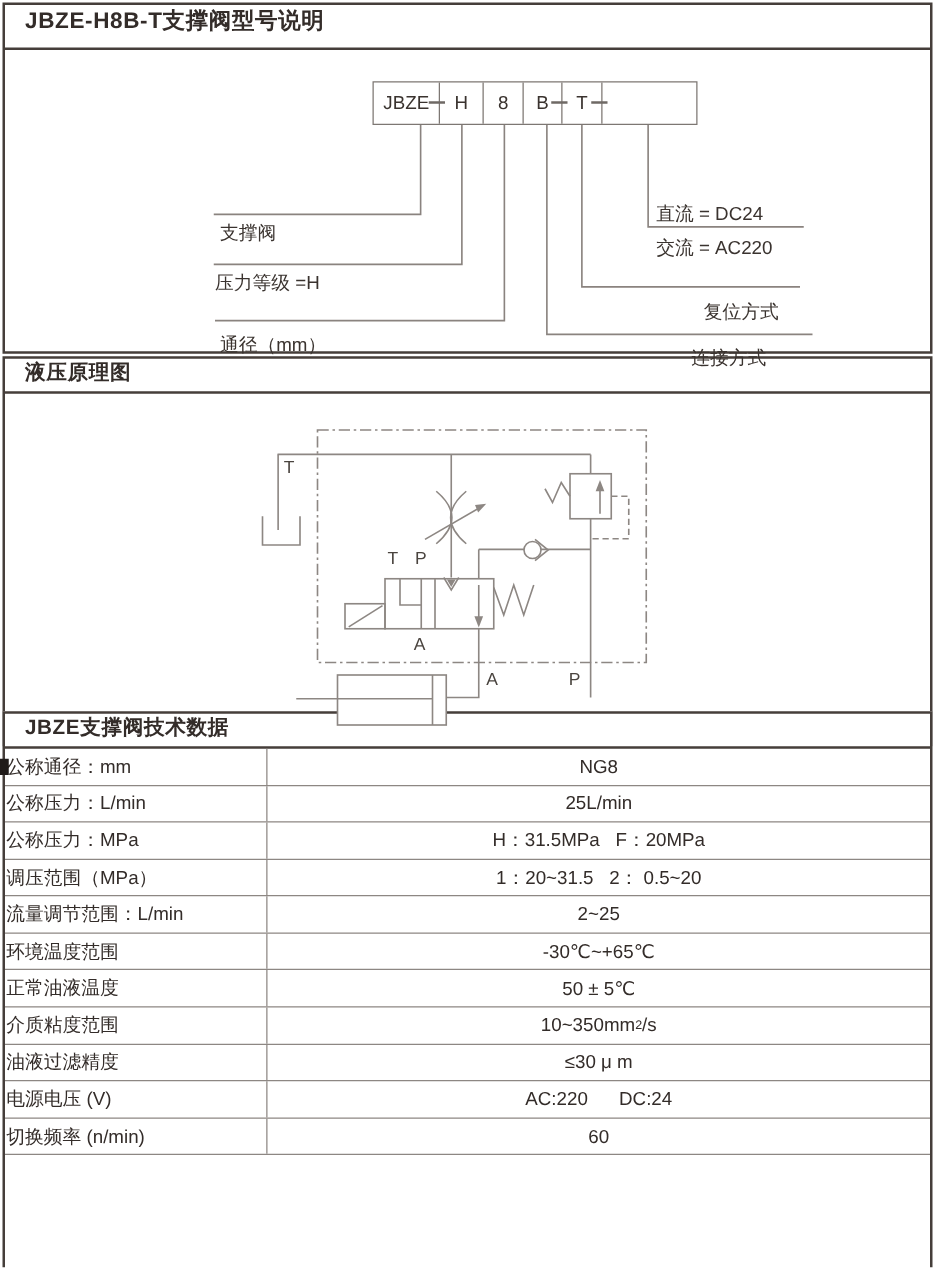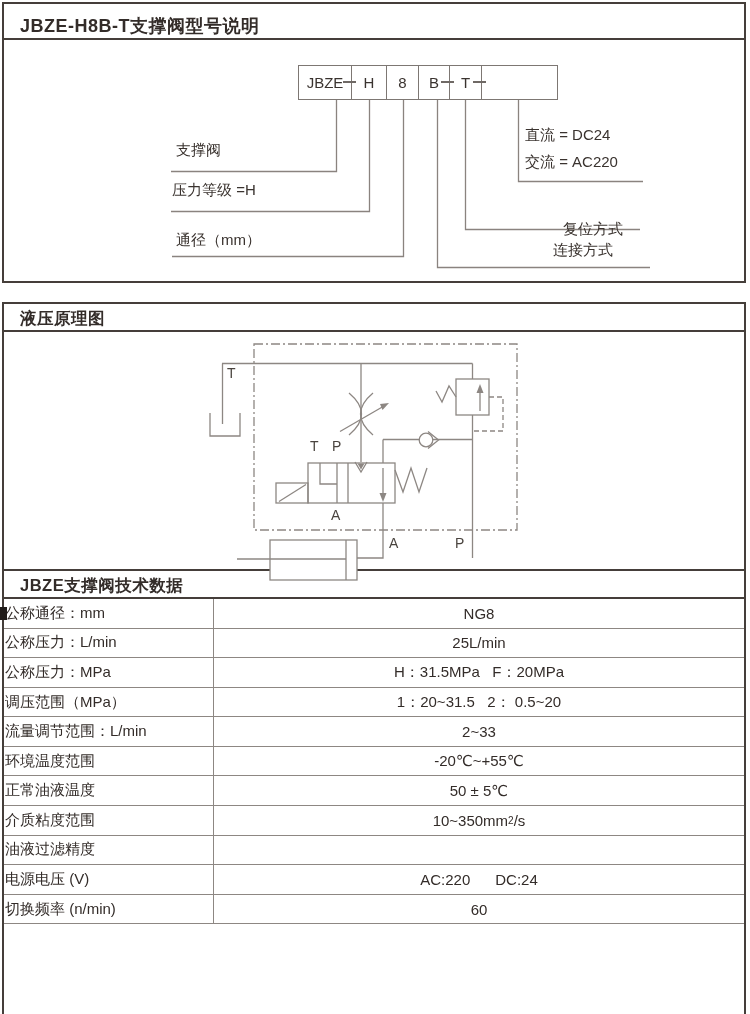--- a/index.html
+++ b/index.html
@@ -1,35 +1,35 @@
 <!DOCTYPE html>
 <html><head>
 <meta charset="utf-8">
 <style>
   html,body{margin:0;padding:0;background:#fff;}
   .page{position:relative;width:750px;height:1014px;background:#fff;overflow:hidden;
         font-family:"Liberation Sans","DejaVu Sans",sans-serif;color:#332c29;}
   .sec{position:absolute;left:2px;width:744px;border:2px solid #453e3a;background:#fff;box-sizing:border-box;}
-  .sec-head{display:flex;align-items:flex-end;border-bottom:2px solid #453e3a;font-weight:bold;padding-left:16px;box-sizing:border-box;letter-spacing:.5px;}
+  .sec-head{display:flex;align-items:flex-start;border-bottom:2px solid #453e3a;font-weight:bold;padding-left:16px;box-sizing:border-box;letter-spacing:.5px;}
   .sec1{top:2px;height:281px;}
   .sec1 .sec-head{height:36px;font-size:18px;}
-  .sec2{top:302px;height:312px;}
+  .sec2{top:285px;height:312px;}
   .sec2 .sec-head{height:28px;font-size:16.5px;}
   .sec3{top:569px;height:502px;}
   .sec3 .sec-head{height:28px;font-size:16.5px;}
   .marker{position:absolute;left:0;top:607px;width:7px;height:13px;background:#201b19;}
   
   .model-box{position:absolute;left:298px;top:65px;width:260px;height:35px;border:1.5px solid #7d7773;
              display:flex;box-sizing:border-box;background:#fff;}
   .model-cell{display:flex;align-items:center;justify-content:center;font-size:15px;color:#3a332f;
               border-left:1.5px solid #7d7773;box-sizing:border-box;}
   .model-cell:first-child{border-left:none;}
   .dash{position:absolute;height:2px;width:13px;background:#6f6965;top:81px;}
   
-  .lbl{position:absolute;font-size:15px;color:#3a332f;white-space:pre;}
+  .lbl{position:absolute;font-size:15px;color:#3a332f;white-space:pre;margin-top:36px;}
   .slbl{position:absolute;font-size:14px;color:#4a443f;}
   
   .overlay{position:absolute;left:0;top:0;pointer-events:none;}
   
   .tbl{position:absolute;left:0;top:28px;right:0;}
   .trow{display:flex;height:29.58px;border-bottom:1px solid #8d8783;box-sizing:border-box;}
   .tlabel{width:210px;border-right:1px solid #8d8783;display:flex;align-items:center;
           padding-left:1px;font-size:15px;box-sizing:border-box;white-space:pre;}
   .tvalue{flex:1;display:flex;align-items:center;justify-content:center;font-size:15px;white-space:pre;}
   sup{font-size:10px;}
@@ -67,36 +67,37 @@
       <div class="trow">
         <div class="tlabel">公称压力：MPa</div>
         <div class="tvalue">H：31.5MPa   F：20MPa</div>
       </div>
       <div class="trow">
         <div class="tlabel">调压范围（MPa）</div>
         <div class="tvalue">1：20~31.5   2： 0.5~20</div>
       </div>
       <div class="trow">
         <div class="tlabel">流量调节范围：L/min</div>
-        <div class="tvalue">2~33</div>
+        <div class="tvalue">2~25</div>
       </div>
       <div class="trow">
         <div class="tlabel">环境温度范围</div>
-        <div class="tvalue">-20℃~+55℃</div>
+        <div class="tvalue">-30℃~+65℃</div>
       </div>
       <div class="trow">
         <div class="tlabel">正常油液温度</div>
         <div class="tvalue">50 ± 5℃</div>
       </div>
       <div class="trow">
         <div class="tlabel">介质粘度范围</div>
         <div class="tvalue"><span>10~350mm</span><sup>2</sup><span>/s</span></div>
       </div>
       <div class="trow">
         <div class="tlabel">油液过滤精度</div>
+        <div class="tvalue">≤30 μ m</div>
       </div>
       <div class="trow">
         <div class="tlabel">电源电压 (V)</div>
         <div class="tvalue">AC:220      DC:24</div>
       </div>
       <div class="trow">
         <div class="tlabel">切换频率 (n/min)</div>
         <div class="tvalue">60</div>
       </div>
     </div>
@@ -161,21 +162,21 @@
   </div>
   <div class="dash" style="left:343px"></div>
   <div class="dash" style="left:441px"></div>
   <div class="dash" style="left:473px"></div>
 
   <div class="lbl" style="left:176px;top:141px">支撑阀</div>
   <div class="lbl" style="left:172px;top:181px">压力等级 =H</div>
   <div class="lbl" style="left:176px;top:231px">通径（mm）</div>
   <div class="lbl" style="left:525px;top:126px">直流 = DC24</div>
   <div class="lbl" style="left:525px;top:153px">交流 = AC220</div>
-  <div class="lbl" style="left:563px;top:220px">复位方式</div>
+  <div class="lbl" style="left:563px;top:204px">复位方式</div>
   <div class="lbl" style="left:553px;top:241px">连接方式</div>
 
   <div class="slbl" style="left:227px;top:365px">T</div>
   <div class="slbl" style="left:310px;top:438px">T</div>
   <div class="slbl" style="left:332px;top:438px">P</div>
   <div class="slbl" style="left:331px;top:507px">A</div>
   <div class="slbl" style="left:389px;top:535px">A</div>
   <div class="slbl" style="left:455px;top:535px">P</div>
 
 </div>

